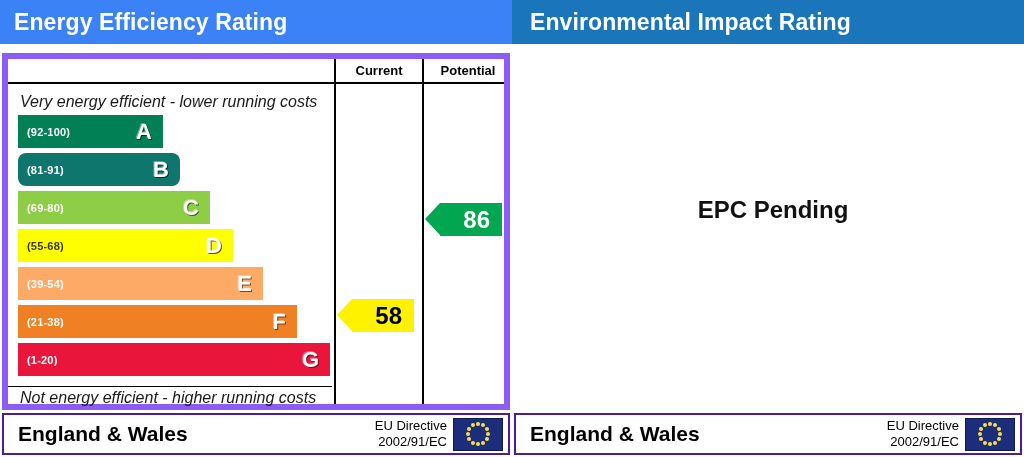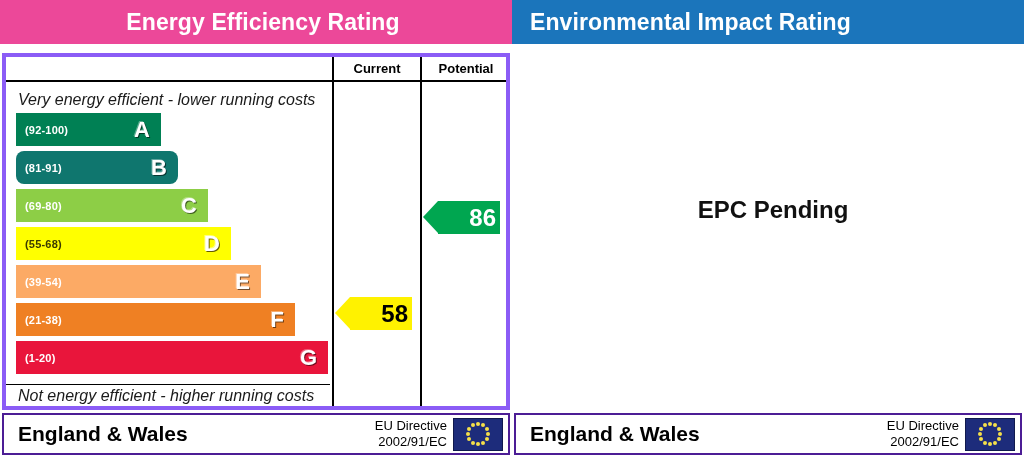--- a/index.html
+++ b/index.html
@@ -51,21 +51,21 @@
   .panel-left  { left: 0;    width: 512px; height: 368px; }
   .panel-right { left: 512px; width: 512px; height: 368px; }
 
   
   .chart-box {
     position: absolute;
     left: 2px;
     top: 9px;
     width: 508px;
     height: 357px;
-    border: 4px solid #8b5cf6;
+    border: 6px solid #8b5cf6;
     box-sizing: border-box;
     background: #ffffff;
   }
 
   
   .col-sep {
     position: absolute;
     top: 0;
     bottom: 0;
     width: 2px;
@@ -171,21 +171,21 @@
     justify-content: center;
   }
   .arrow .arrow-body {
     position: relative;
     height: 33px;
     width: 100%;
     display: flex;
     align-items: center;
     justify-content: flex-end;
     box-sizing: border-box;
-    padding-right: 4px;
+    padding-right: 12px;
   }
   .arrow .arrow-head {
     position: absolute;
     left: -15px;
     top: 0;
     width: 0;
     height: 0;
     border-top: 16.5px solid transparent;
     border-bottom: 16.5px solid transparent;
   }
@@ -277,21 +277,21 @@
     height: 4px;
     background: #f5e04a;
     border-radius: 50%;
   }
 </style>
 </head>
 <body>
 
 <div class="epc-root">
 
-  <div class="header-bar header-left" style="background: #ec4899; justify-content: center;">
+  <div class="header-bar header-left" style="background: #3b82f6;">
     <span class="title">Energy Efficiency Rating</span>
   </div>
   <div class="header-bar header-right" style="background: rgb(27, 117, 187);">
     <span class="title">Environmental Impact Rating</span>
   </div>
 
   <div class="panel panel-left">
     <div class="chart-box">
 
       <div class="table-head"></div>

